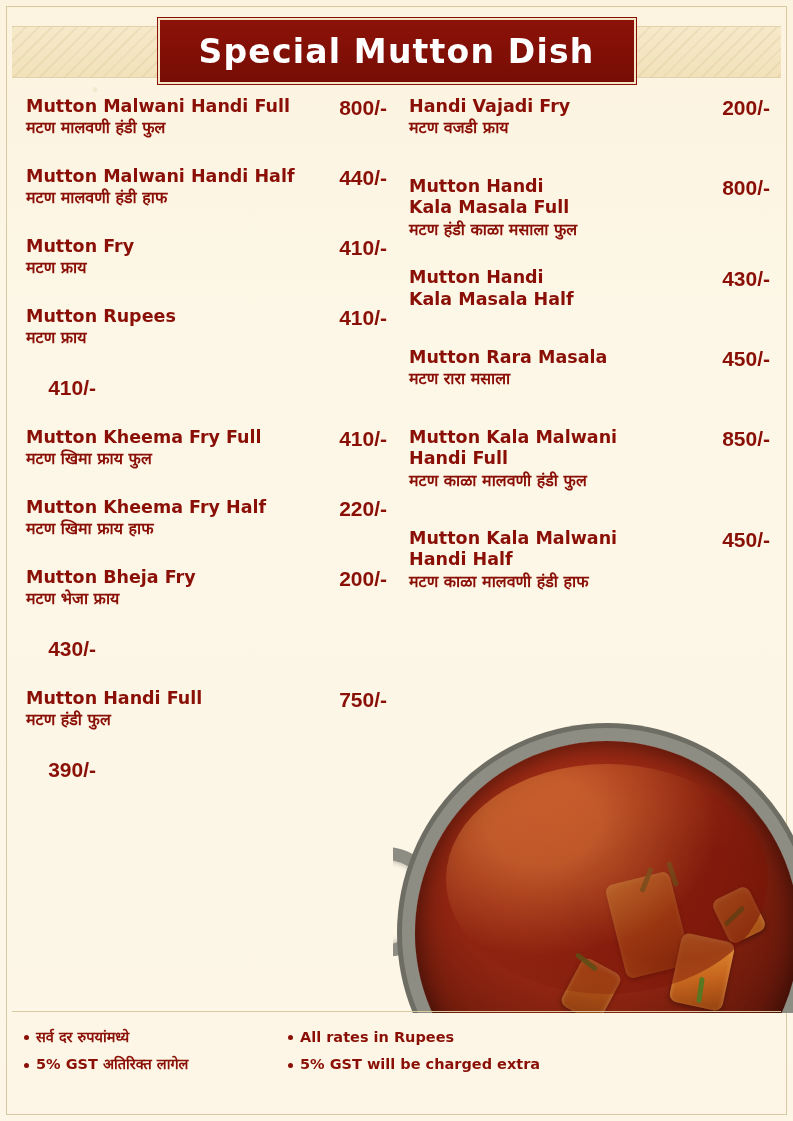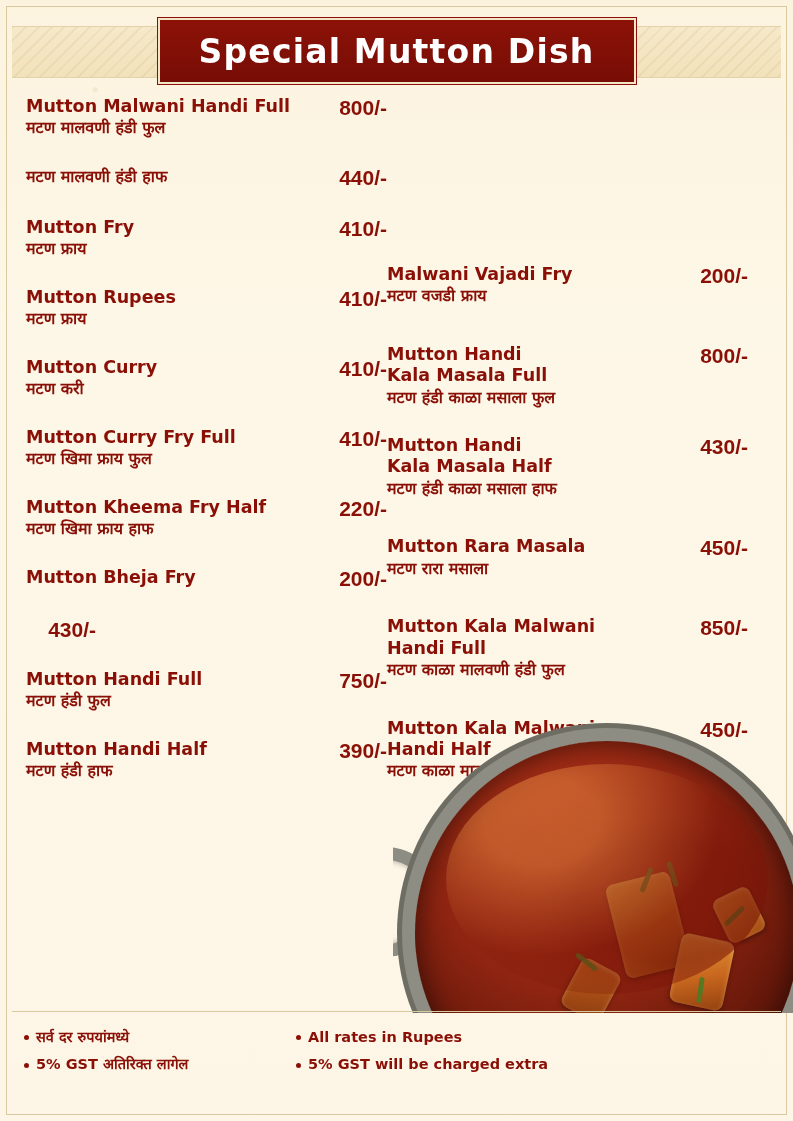--- a/index.html
+++ b/index.html
@@ -75,21 +75,21 @@
     white-space: nowrap;
   }
 
   
   .columns {
     position: absolute;
     top: 96px;
     left: 26px;
     width: 744px;
     display: flex;
-    align-items: flex-end;
+    gap: 22px;
   }
   .col {
     width: 361px;
   }
   .item {
     display: flex;
     align-items: flex-start;
     justify-content: space-between;
     margin-bottom: 13px;
   }
@@ -200,21 +200,21 @@
 
   
   .footer {
     position: absolute;
     left: 12px;
     right: 12px;
     bottom: 42px;
     border-top: 1px solid #d9c9a0;
     padding-top: 12px;
     display: flex;
-    gap: 32px;
+    gap: 24px;
   }
   .footer-col { width: 228px; padding-left: 12px; }
   .footer-col.right { width: auto; }
   .foot-line {
     color: #8a1007;
     font-size: 14.5px;
     font-weight: bold;
     line-height: 1.9;
     font-family: "DejaVu Sans", sans-serif;
     white-space: nowrap;
@@ -249,20 +249,21 @@
           <div class="name-en">Mutton Malwani Handi Full</div>
           <div class="name-mr">मटण मालवणी हंडी फुल</div>
         </div>
         <div class="price">800/-</div>
       </div>
 
       <div class="spacer-14"></div>
 
       <div class="item">
         <div class="item-names">
+          <div class="name-en">Mutton Malwani Handi Half</div>
           <div class="name-mr">मटण मालवणी हंडी हाफ</div>
         </div>
         <div class="price">440/-</div>
       </div>
 
       <div class="spacer-14"></div>
 
       <div class="item">
         <div class="item-names">
           <div class="name-en">Mutton Fry</div>
@@ -277,52 +278,49 @@
         <div class="item-names">
           <div class="name-en">Mutton Rupees</div>
           <div class="name-mr">मटण फ्राय</div>
         </div>
         <div class="price">410/-</div>
       </div>
 
       <div class="spacer-14"></div>
 
       <div class="item">
-        <div class="item-names">
-          <div class="name-en">Mutton Curry</div>
-          <div class="name-mr">मटण करी</div>
-        </div>
         <div class="price">410/-</div>
       </div>
 
       <div class="spacer-14"></div>
 
       <div class="item">
         <div class="item-names">
-          <div class="name-en">Mutton Curry Fry Full</div>
+          <div class="name-en">Mutton Kheema Fry Full</div>
           <div class="name-mr">मटण खिमा फ्राय फुल</div>
         </div>
         <div class="price">410/-</div>
       </div>
 
       <div class="spacer-14"></div>
 
       <div class="item">
         <div class="item-names">
           <div class="name-en">Mutton Kheema Fry Half</div>
           <div class="name-mr">मटण खिमा फ्राय हाफ</div>
         </div>
         <div class="price">220/-</div>
       </div>
 
       <div class="spacer-14"></div>
 
       <div class="item">
         <div class="item-names">
           <div class="name-en">Mutton Bheja Fry</div>
+          <div class="name-mr">मटण भेजा फ्राय</div>
         </div>
         <div class="price">200/-</div>
       </div>
 
       <div class="spacer-14"></div>
 
       <div class="item">
         <div class="price">430/-</div>
       </div>
 
@@ -332,34 +330,30 @@
         <div class="item-names">
           <div class="name-en">Mutton Handi Full</div>
           <div class="name-mr">मटण हंडी फुल</div>
         </div>
         <div class="price">750/-</div>
       </div>
 
       <div class="spacer-14"></div>
 
       <div class="item">
-        <div class="item-names">
-          <div class="name-en">Mutton Handi Half</div>
-          <div class="name-mr">मटण हंडी हाफ</div>
-        </div>
         <div class="price">390/-</div>
       </div>
 
     </div>
 
     <div class="col col-right">
 
       <div class="item">
         <div class="item-names">
-          <div class="name-en" style="white-space:pre-line">Malwani Vajadi Fry</div>
+          <div class="name-en" style="white-space:pre-line">Handi Vajadi Fry</div>
           <div class="name-mr">मटण वजडी फ्राय</div>
         </div>
         <div class="price">200/-</div>
       </div>
 
       <div class="spacer-24"></div>
 
       <div class="item">
         <div class="item-names">
           <div class="name-en" style="white-space:pre-line">Mutton Handi
@@ -368,21 +362,20 @@
         </div>
         <div class="price">800/-</div>
       </div>
 
       <div class="spacer-14"></div>
 
       <div class="item">
         <div class="item-names">
           <div class="name-en" style="white-space:pre-line">Mutton Handi
 Kala Masala Half</div>
-          <div class="name-mr">मटण हंडी काळा मसाला हाफ</div>
         </div>
         <div class="price">430/-</div>
       </div>
 
       <div class="spacer-24"></div>
 
       <div class="item">
         <div class="item-names">
           <div class="name-en" style="white-space:pre-line">Mutton Rara Masala</div>
           <div class="name-mr">मटण रारा मसाला</div>

